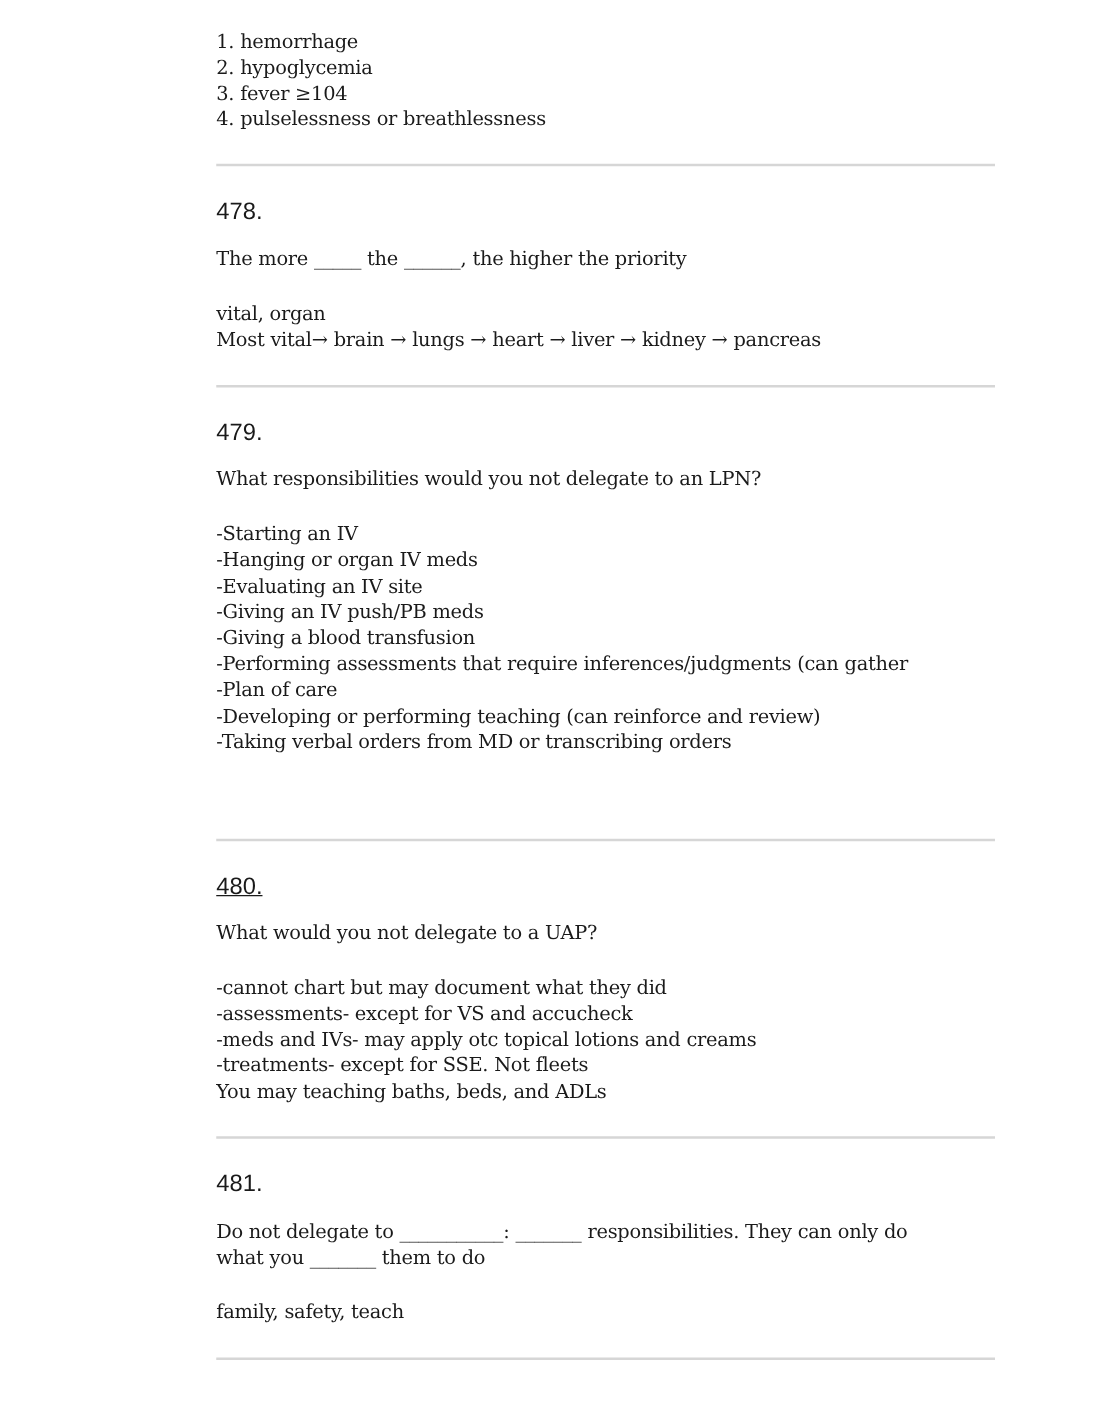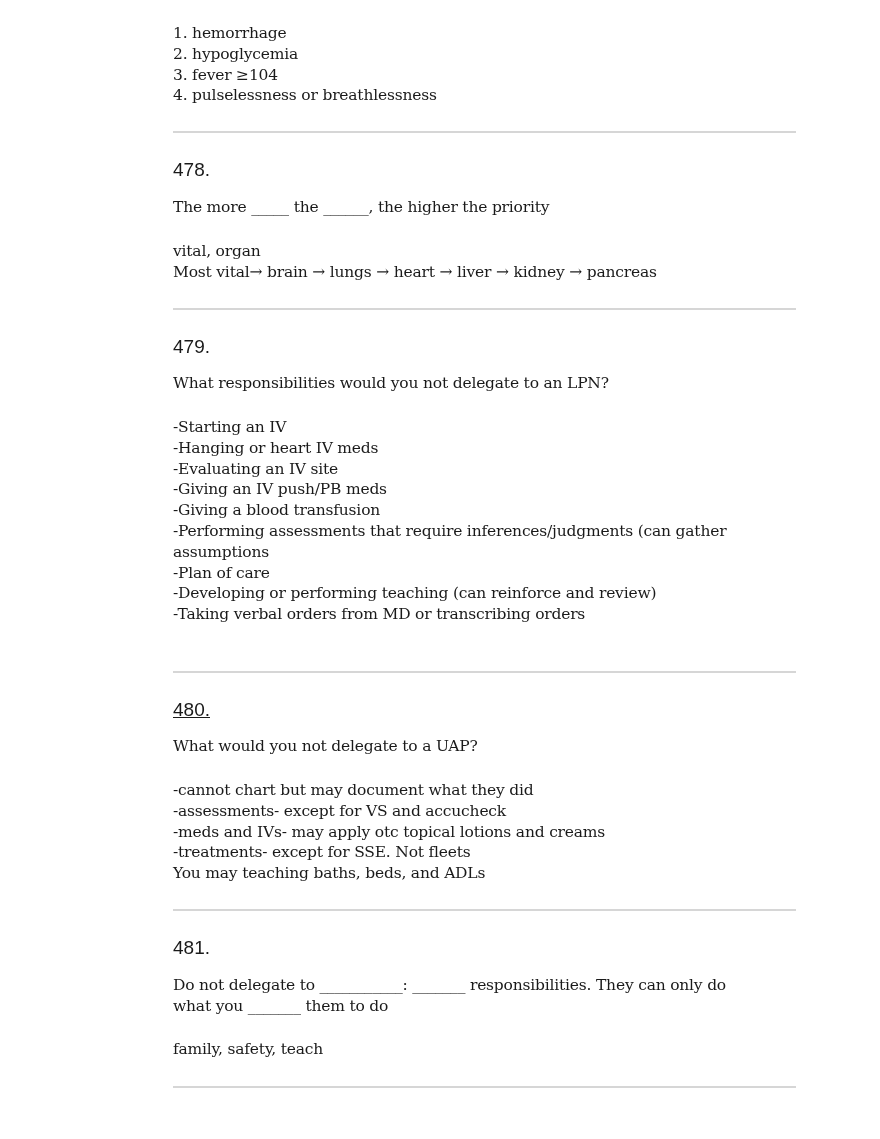--- a/index.html
+++ b/index.html
@@ -67,26 +67,25 @@
   <div class="abs divider" style="top:308px;"></div>
 
   <div class="abs" style="top:337px;">
     <div class="num">479.</div>
   </div>
   <div class="abs serif" style="top:373px;">
     <div class="line">What responsibilities would you not delegate to an LPN?</div>
   </div>
   <div class="abs serif" style="top:417px;">
     <div class="line">-Starting an IV</div>
-    <div class="line">-Hanging or heart IV meds</div>
+    <div class="line">-Hanging or organ IV meds</div>
     <div class="line">-Evaluating an IV site</div>
     <div class="line">-Giving an IV push/PB meds</div>
     <div class="line">-Giving a blood transfusion</div>
     <div class="line">-Performing assessments that require inferences/judgments (can gather</div>
-    <div class="line">assumptions</div>
     <div class="line">-Plan of care</div>
     <div class="line">-Developing or performing teaching (can reinforce and review)</div>
     <div class="line">-Taking verbal orders from MD or transcribing orders</div>
   </div>
 
   <div class="abs divider" style="top:671px;"></div>
 
   <div class="abs" style="top:700px;text-decoration:underline;">
     <div class="num">480.</div>
   </div>

